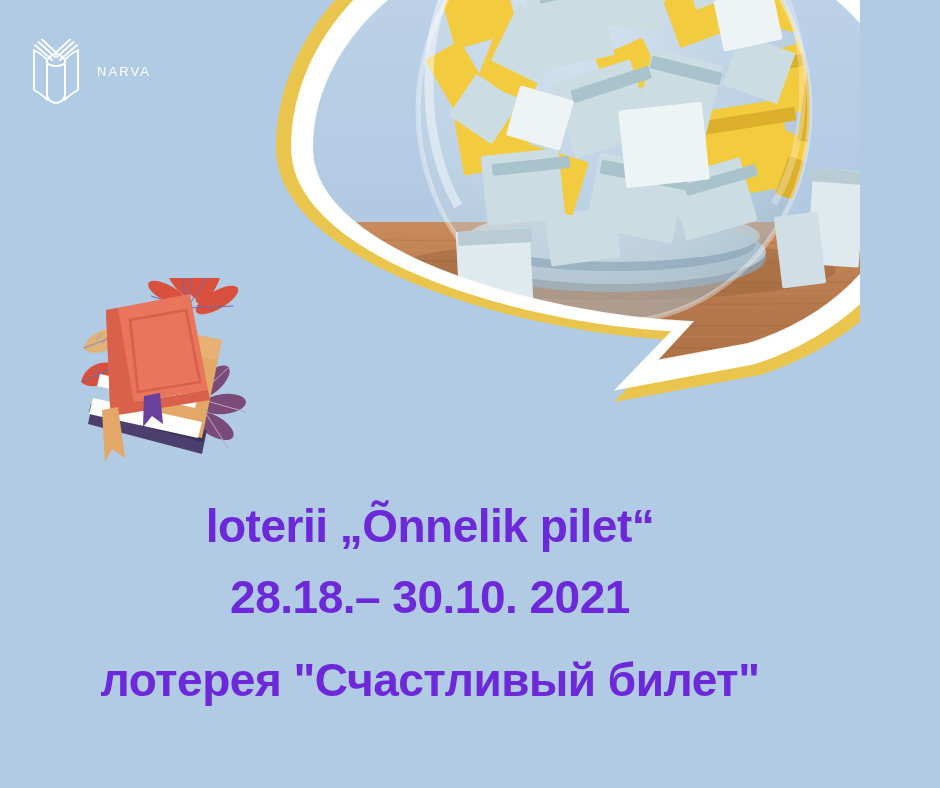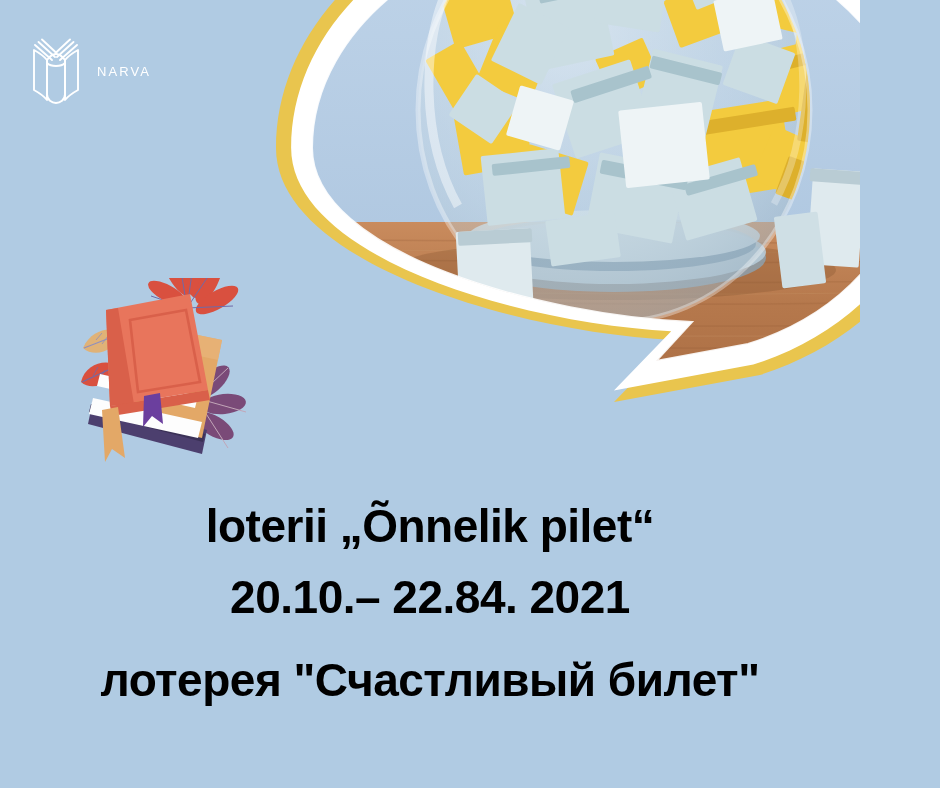--- a/index.html
+++ b/index.html
@@ -58,21 +58,21 @@
 
   
   #headline-block{
     position:absolute;
     left:0; right:0; top:494px;
     text-align:center;
     z-index:35;
     padding:0 20px;
   }
   .headline{
-    color:#000000;
+    color:#6d28d9;
     font-weight:700;
     letter-spacing:-0.5px;
     white-space:nowrap;
   }
   #line-title{ font-size:46px; line-height:64px; }
   #line-dates{ font-size:46px; line-height:78px; }
   #line-title-ru{ font-size:46px; line-height:88px; }
 </style>
 </head>
 <body>
@@ -350,17 +350,17 @@
 
       <g>
         <path d="M40 132 L 56 129 L 63 180 L 50 171 L 43 184 Z" fill="#e3a867"></path>
       </g>
 
     </svg>
   </div>
 
   <div id="headline-block">
     <div class="headline" id="line-title">loterii „Õnnelik pilet“</div>
-    <div class="headline" id="line-dates">20.10.– 22.84. 2021</div>
+    <div class="headline" id="line-dates">28.18.– 30.10. 2021</div>
     <div class="headline" id="line-title-ru">лотерея "Счастливый билет"</div>
   </div>
 
 </div>
 
 </body></html>

